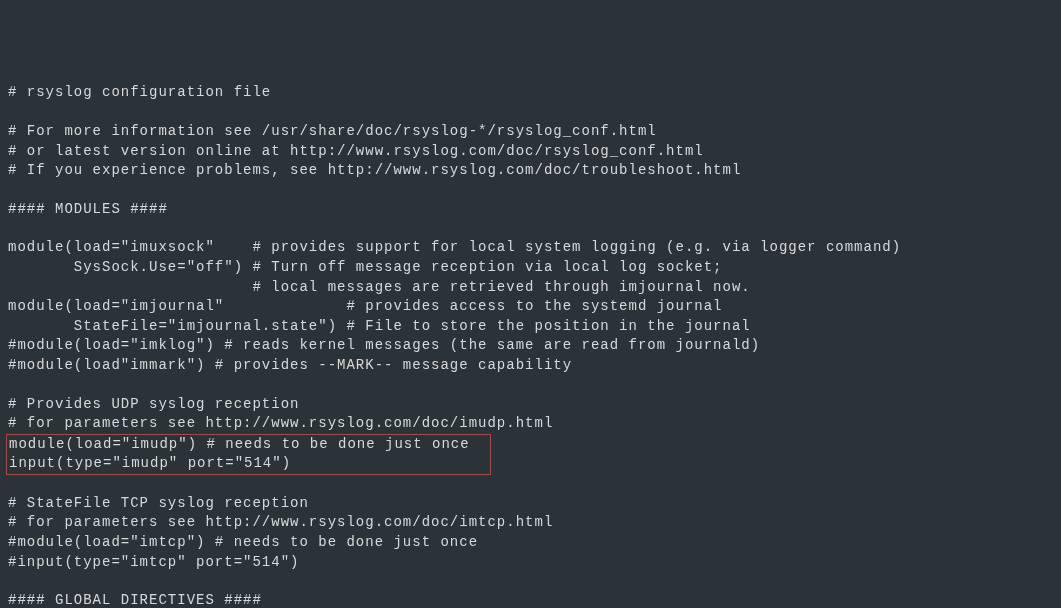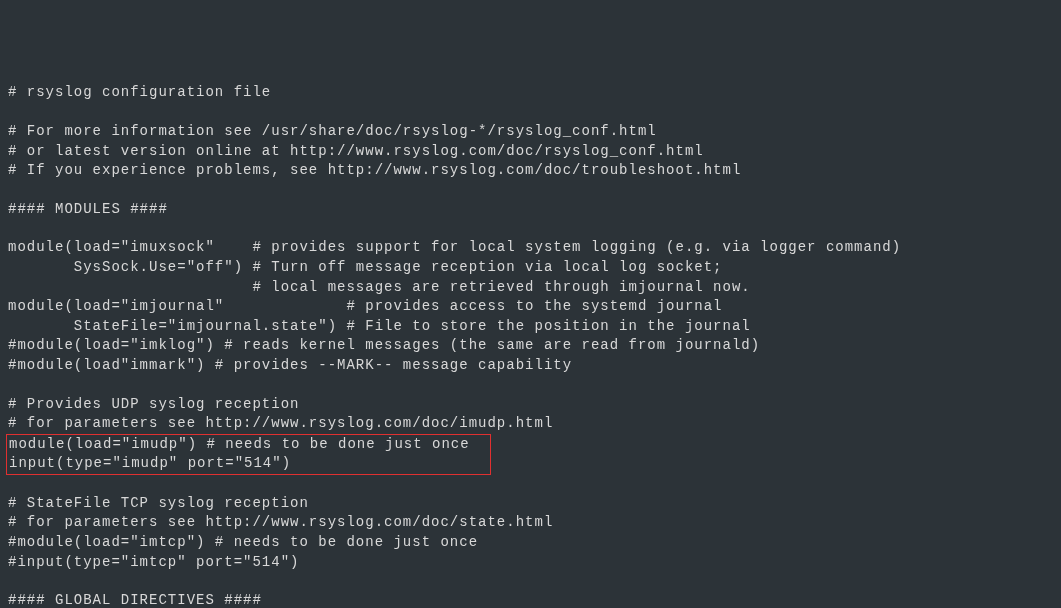--- a/index.html
+++ b/index.html
@@ -30,16 +30,16 @@
       padding: 0 2px;
       margin-left: -2px;
     }
   </style>
 </head>
 <body>
 
 
 
 <div><span class="line"># rsyslog configuration file</span><span class="line"></span><span class="line"># For more information see /usr/share/doc/rsyslog-*/rsyslog_conf.html</span><span class="line"># or latest version online at http://www.rsyslog.com/doc/rsyslog_conf.html</span><span class="line"># If you experience problems, see http://www.rsyslog.com/doc/troubleshoot.html</span><span class="line"></span><span class="line">#### MODULES ####</span><span class="line"></span><span class="line">module(load="imuxsock"    # provides support for local system logging (e.g. via logger command)</span><span class="line">       SysSock.Use="off") # Turn off message reception via local log socket;</span><span class="line">                          # local messages are retrieved through imjournal now.</span><span class="line">module(load="imjournal"             # provides access to the systemd journal</span><span class="line">       StateFile="imjournal.state") # File to store the position in the journal</span><span class="line">#module(load="imklog") # reads kernel messages (the same are read from journald)</span><span class="line">#module(load"immark") # provides --MARK-- message capability</span><span class="line"></span><span class="line"># Provides UDP syslog reception</span><span class="line"># for parameters see http://www.rsyslog.com/doc/imudp.html</span><span class="highlight-box"><span class="line">module(load="imudp") # needs to be done just once</span><span class="line">input(type="imudp" port="514")                     </span></span>
-<span class="line"></span><span class="line"># StateFile TCP syslog reception</span><span class="line"># for parameters see http://www.rsyslog.com/doc/state.html</span><span class="line">#module(load="imtcp") # needs to be done just once</span><span class="line">#input(type="imtcp" port="514")</span><span class="line"></span><span class="line">#### GLOBAL DIRECTIVES ####</span></div>
+<span class="line"></span><span class="line"># StateFile TCP syslog reception</span><span class="line"># for parameters see http://www.rsyslog.com/doc/imtcp.html</span><span class="line">#module(load="imtcp") # needs to be done just once</span><span class="line">#input(type="imtcp" port="514")</span><span class="line"></span><span class="line">#### GLOBAL DIRECTIVES ####</span></div>
 
 
 
 
 </body></html>

